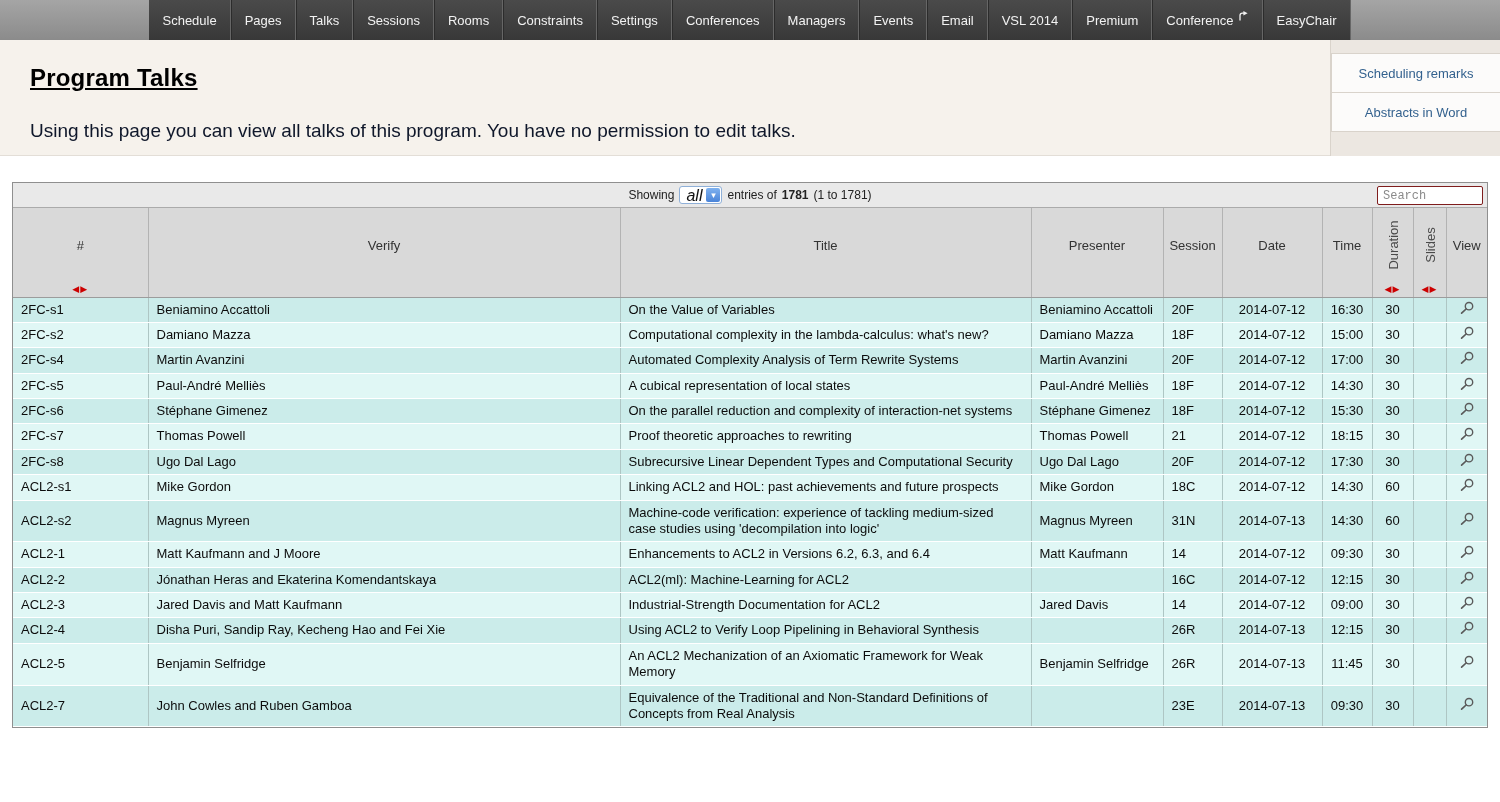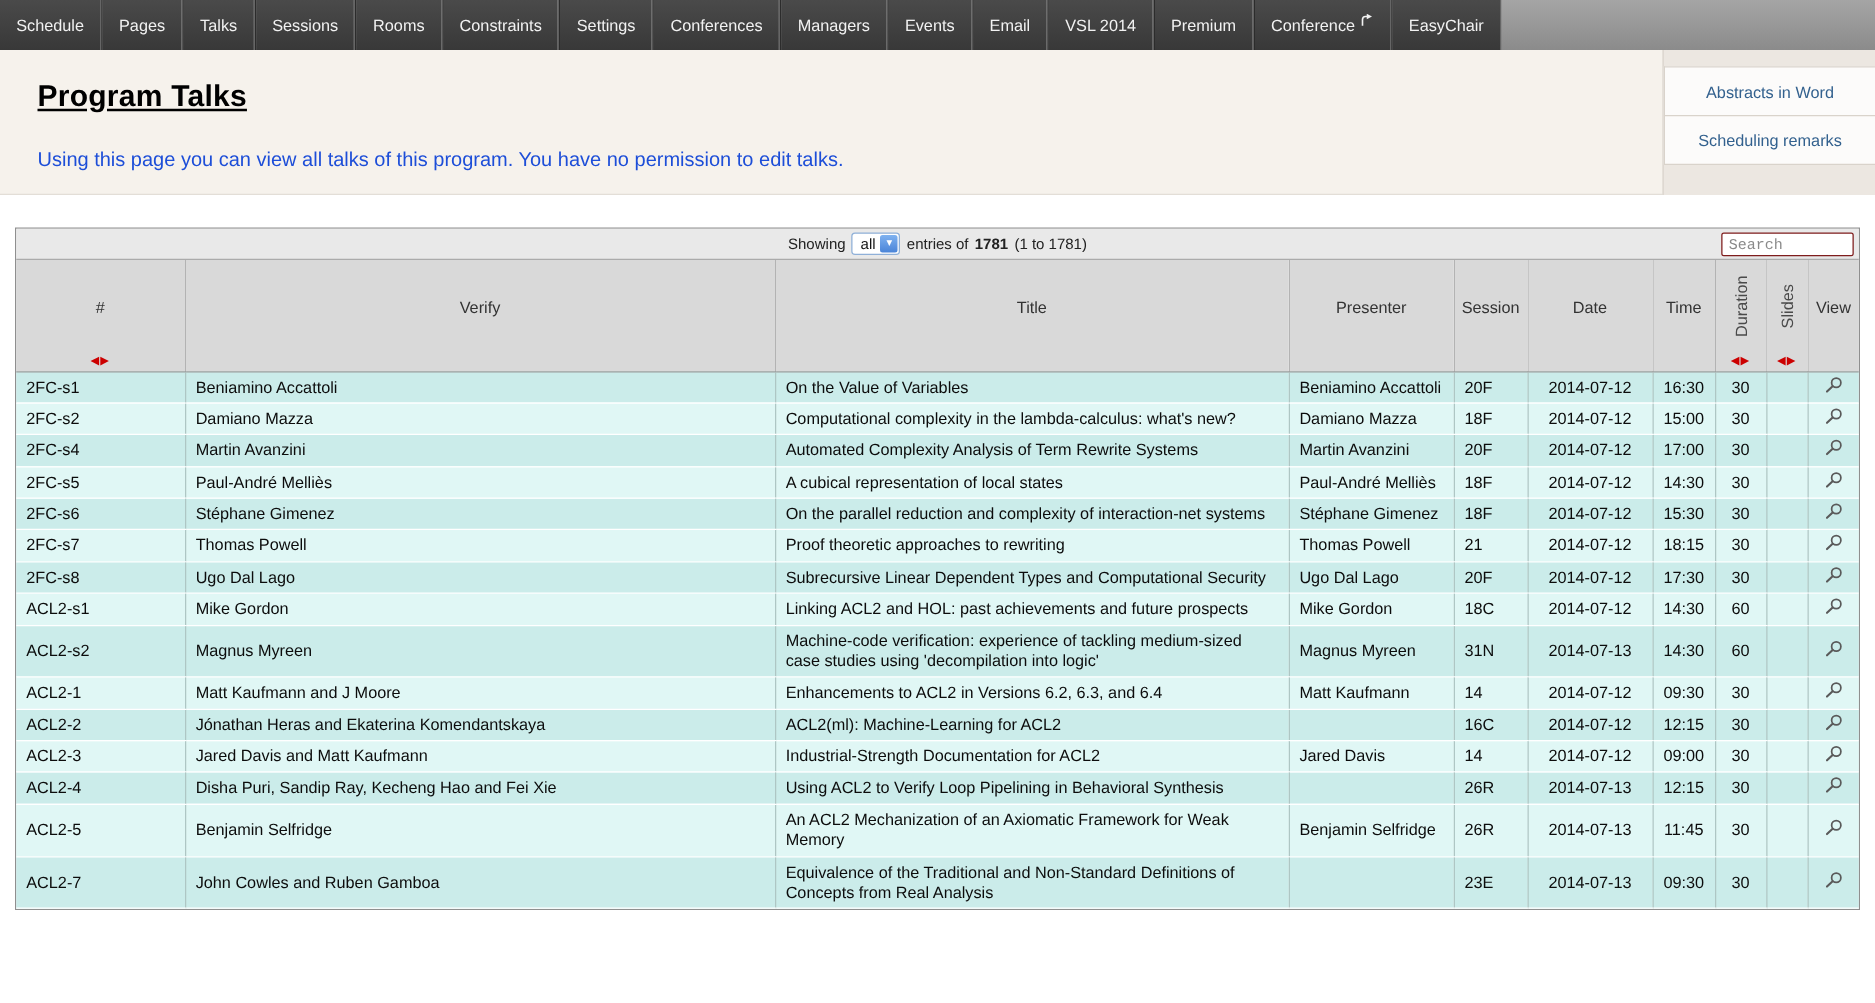--- a/index.html
+++ b/index.html
@@ -9,47 +9,47 @@
     --sort-arrow:#cc0000;
     --nav-bg:#3f3f3f;
     --header-bg:#f6f2ec;
     --table-header-bg:#d9d9d9;
   }
   *{margin:0;padding:0;box-sizing:border-box;}
   html,body{width:1500px;height:802px;overflow:hidden;background:#fff;
     font-family:"Liberation Sans", sans-serif;color:#111;}
 
   
-  .topnav{height:40px;background:linear-gradient(#a5a5a5,#8b8b8b);display:flex;align-items:stretch;}
+  .topnav{height:40px;background:linear-gradient(#a5a5a5,#8b8b8b);display:flex;align-items:stretch;justify-content:center;}
   .tabs{display:flex;align-items:stretch;}
   .tab{background:linear-gradient(#4a4a4a,#383838);color:#f2f2f2;font-size:13px;display:flex;
     align-items:center;gap:4px;padding:0 13px;border-right:1px solid #666;border-left:1px solid #2c2c2c;
     cursor:pointer;white-space:nowrap;}
   .tab:first-child{border-left:none;}
   .tab-icon{display:inline-flex;margin-top:-8px;}
 
   
   .page-header{position:relative;height:116px;background:var(--header-bg);border-bottom:1px solid #e3ded7;}
   .page-title{font-size:24px;font-weight:bold;color:#000;padding:24px 0 0 30px;letter-spacing:.2px;text-decoration:underline;}
-  .page-desc{font-size:16px;color:#1d4ed8;padding:28px 0 0 30px;}
+  .page-desc{font-size:19px;color:#0f172a;padding:28px 0 0 30px;}
   .side-panel{position:absolute;top:0;right:0;width:170px;height:116px;background:#ece7e1;
     border-left:1px solid #d9d3cb;padding-top:13px;}
   .side-link-box{background:#fcfbfa;border:1px solid #d9d3cb;border-right:none;height:40px;
     display:flex;align-items:center;justify-content:center;cursor:pointer;}
   .side-link-box + .side-link-box{margin-top:-1px;}
   .side-link-box span{color:var(--accent-link);font-size:13px;}
 
   
   .table-wrap{margin:26px 12px 0 12px;border:1px solid #8f8f8f;background:#fff;}
   .controls-bar{position:relative;height:25px;background:#e9e9e9;border-bottom:1px solid #ababab;
     display:flex;align-items:center;justify-content:center;gap:5px;font-size:12px;color:#222;}
   .select-wrap{position:relative;display:inline-block;}
   select.entries{appearance:none;-webkit-appearance:none;border:1px solid #8fb0d8;border-radius:3px;
-    background:#fff;font-size:12px;height:18px;padding:0 18px 0 6px;color:#111;cursor:pointer;
-    font-family:"Liberation Sans", sans-serif;}
+    background:#fff;font-size:16px;height:18px;padding:0 18px 0 6px;color:#111;cursor:pointer;
+    font-family:"Liberation Sans", sans-serif;font-style:italic;}
   .select-wrap::after{content:"▾";position:absolute;right:2px;top:2px;width:14px;height:14px;border-radius:2px;
     background:linear-gradient(#7fb2f0,#4a84d8);color:#fff;font-size:9px;line-height:14px;text-align:center;
     pointer-events:none;font-family:"DejaVu Sans", sans-serif;}
   .search-input{position:absolute;right:4px;top:3px;width:106px;height:19px;font-size:12px;
     border:1px solid #7f1d1d;border-radius:2px;padding:1px 5px;background:#fff;color:#8b5cf6;
     font-family:Liberation Mono, monospace;}
   .search-input::placeholder{color:#8a8a8a;}
 
   table{border-collapse:collapse;width:100%;table-layout:fixed;font-size:13px;}
   thead th{background:var(--table-header-bg);font-weight:normal;color:#333;height:89px;position:relative;
@@ -128,24 +128,24 @@
         <span>EasyChair</span>
       </div>
     </div>
 </nav>
 
 <header class="page-header">
   <h1 class="page-title">Program Talks</h1>
   <p class="page-desc">Using this page you can view all talks of this program. You have no permission to edit talks.</p>
   <aside class="side-panel" id="side-links">
       <div class="side-link-box">
+        <span>Scheduling remarks</span>
+      </div>
+      <div class="side-link-box">
         <span>Abstracts in Word</span>
-      </div>
-      <div class="side-link-box">
-        <span>Scheduling remarks</span>
       </div>
     </aside>
 </header>
 
 <main class="table-wrap">
   <div class="controls-bar">
     <span>Showing</span>
     <span class="select-wrap">
       <select class="entries">
         <option>all</option>

